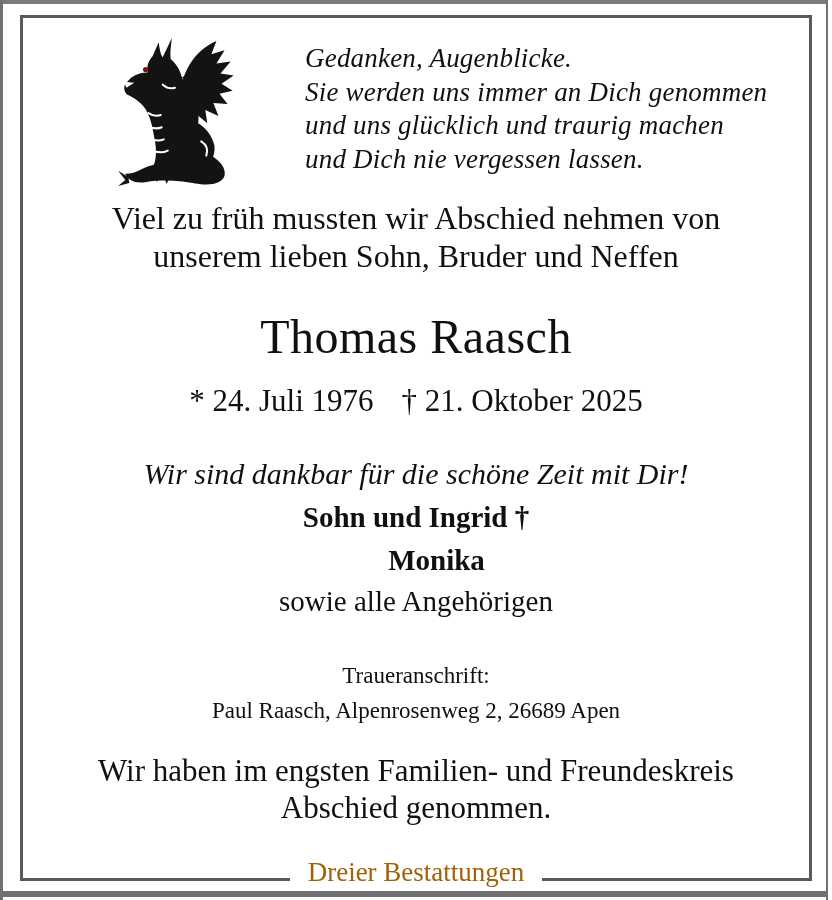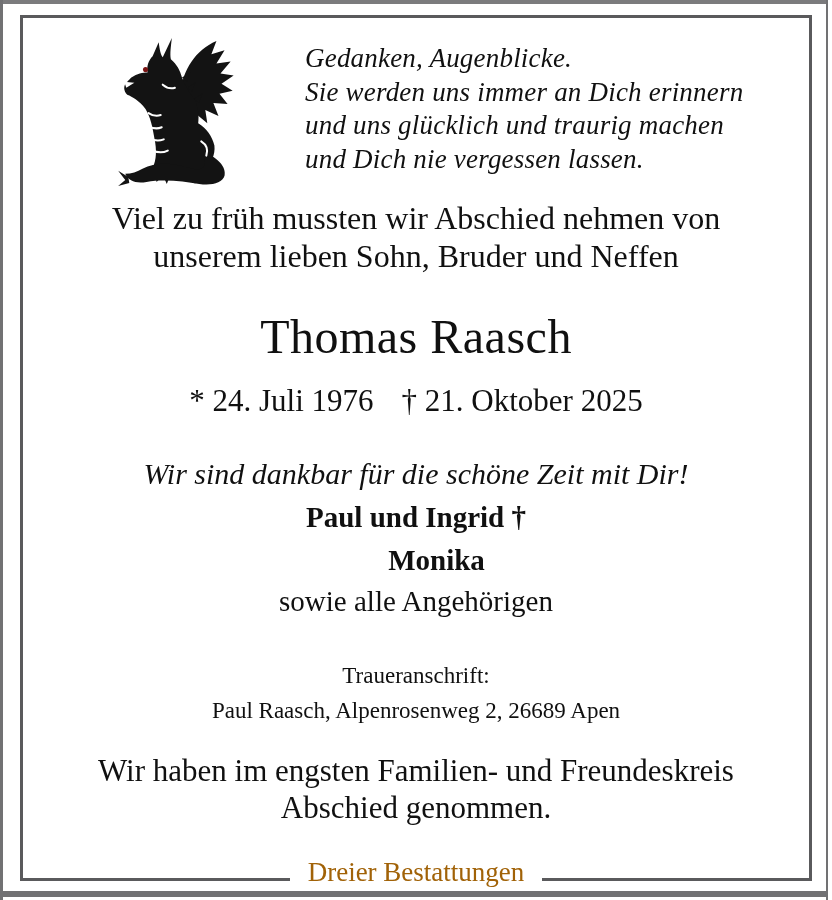--- a/index.html
+++ b/index.html
@@ -100,39 +100,39 @@
       <path d="M33 116 Q41 121 49 117"></path>
       <path d="M82 108 Q90 113 87 122"></path>
       <path d="M44 52 Q50 57 56 55"></path>
     </g>
 
     <circle cx="27" cy="37" r="2.5" fill="#7a1414"></circle>
   </svg>
 
   <div class="abs quote">
     <div>Gedanken, Augenblicke.</div>
-    <div>Sie werden uns immer an Dich erinnern</div>
+    <div>Sie werden uns immer an Dich genommen</div>
     <div>und uns glücklich und traurig machen</div>
     <div>und Dich nie vergessen lassen.</div>
   </div>
 
   <div class="abs centered intro">
     <div>Viel zu früh mussten wir Abschied nehmen von</div>
     <div>unserem lieben Sohn, Bruder und Neffen</div>
   </div>
 
   <div class="abs centered name">Thomas Raasch</div>
 
   <div class="abs centered dates">
     <span class="birth">* 24. Juli 1976</span><span>† 21. Oktober 2025</span>
   </div>
 
   <div class="abs centered thanks">Wir sind dankbar für die schöne Zeit mit Dir!</div>
 
-  <div class="abs centered mourner-1">Paul und Ingrid †</div>
+  <div class="abs centered mourner-1">Sohn und Ingrid †</div>
   <div class="abs centered mourner-2">Monika</div>
   <div class="abs centered relatives">sowie alle Angehörigen</div>
 
   <div class="abs centered address">
     <div>Traueranschrift:</div>
     <div>Paul Raasch, Alpenrosenweg 2, 26689 Apen</div>
   </div>
 
   <div class="abs centered farewell">
     <div>Wir haben im engsten Familien- und Freundeskreis</div>

